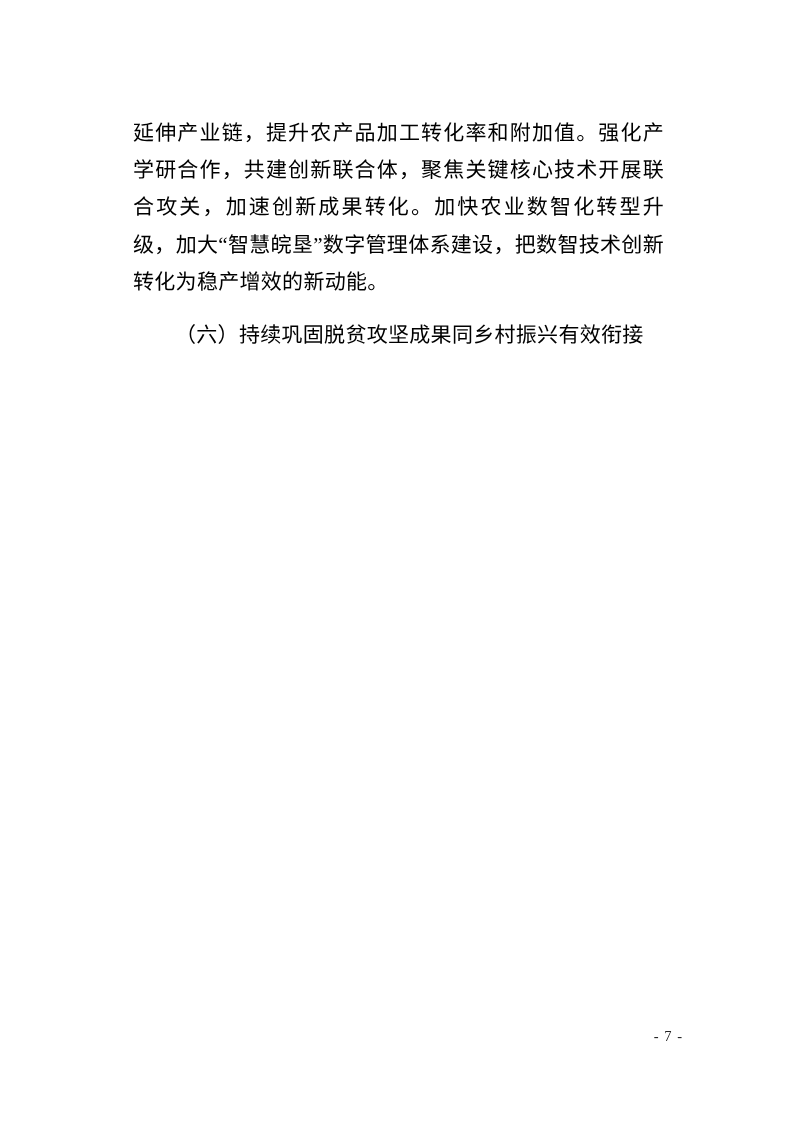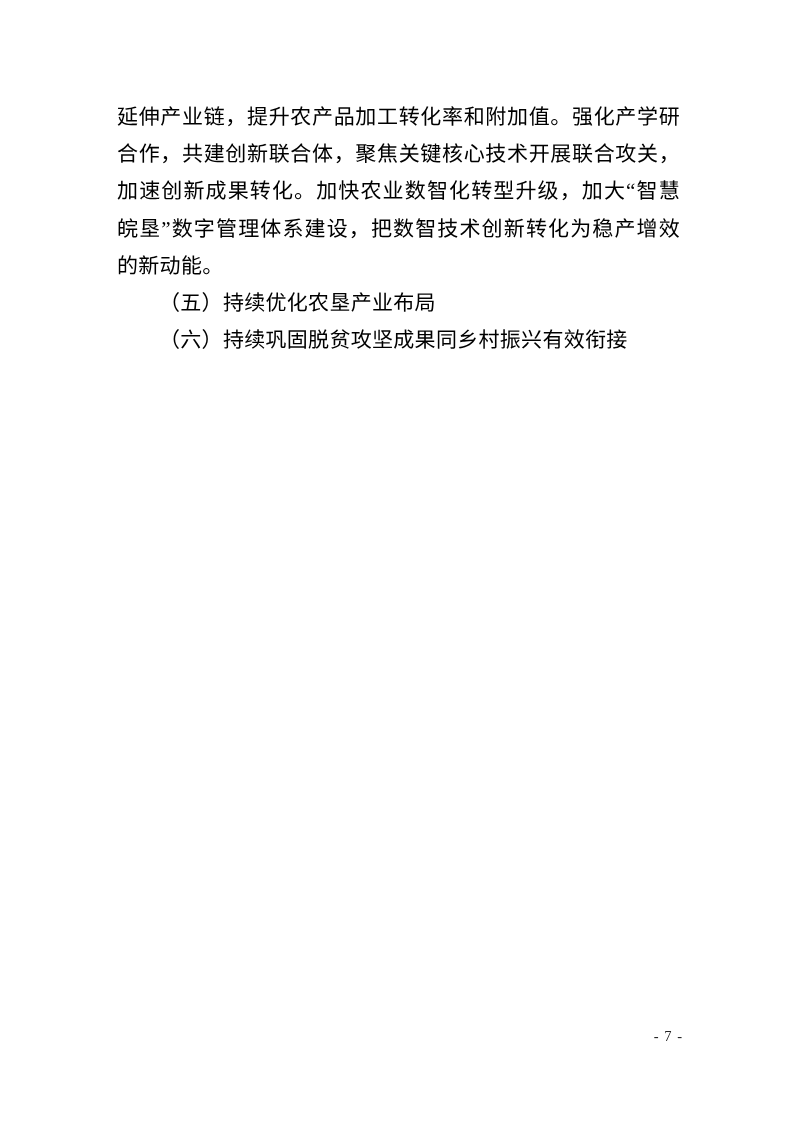--- a/index.html
+++ b/index.html
@@ -16,21 +16,21 @@
     font-family: "Liberation Serif", "DejaVu Serif", serif;
     color: #000000;
   }
   .text-block {
     position: absolute;
     left: 117px;
     top: 99px;
     width: 563px;
   }
   .para {
-    margin: 0;
+    margin: 16px;
     font-size: 21px;
     line-height: 37.2px;
     text-align: justify;
     text-justify: inter-ideograph;
     letter-spacing: 0.3px;
     word-break: break-all;
     font-family: Liberation Serif, serif;
   }
   .para.indent {
     text-indent: 2em;
@@ -52,21 +52,20 @@
   }
 </style>
 </head>
 <body>
 
 <div class="page">
 
   <div class="text-block">
     <p class="para">延伸产业链，提升农产品加工转化率和附加值。强化产学研合作，共建创新联合体，聚焦关键核心技术开展联合攻关，加速创新成果转化。加快农业数智化转型升级，加大“智慧皖垦”数字管理体系建设，把数智技术创新转化为稳产增效的新动能。</p>
 
-    <p class="para heading">（五）持续优化农垦产业布局</p>
 
 
     <p class="para heading">（六）持续巩固脱贫攻坚成果同乡村振兴有效衔接</p>
 
 
   </div>
 
   <div class="page-footer">- 7 -</div>
 
 </div>

